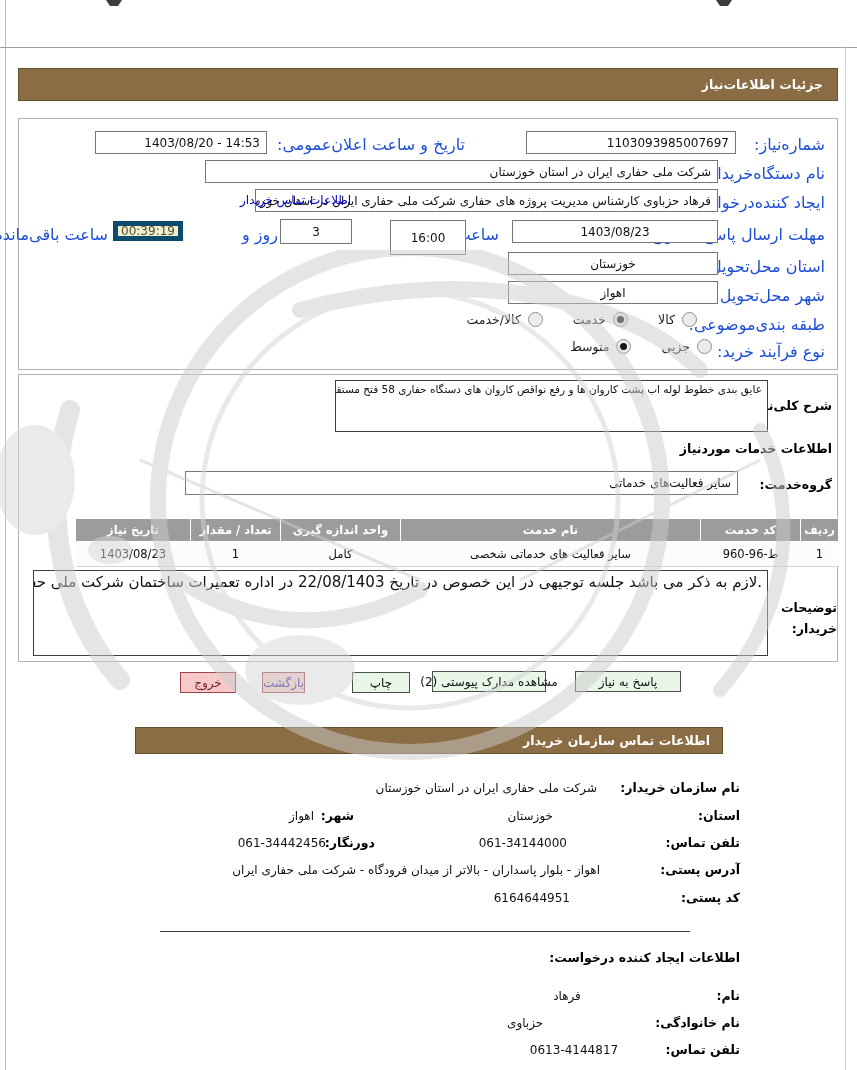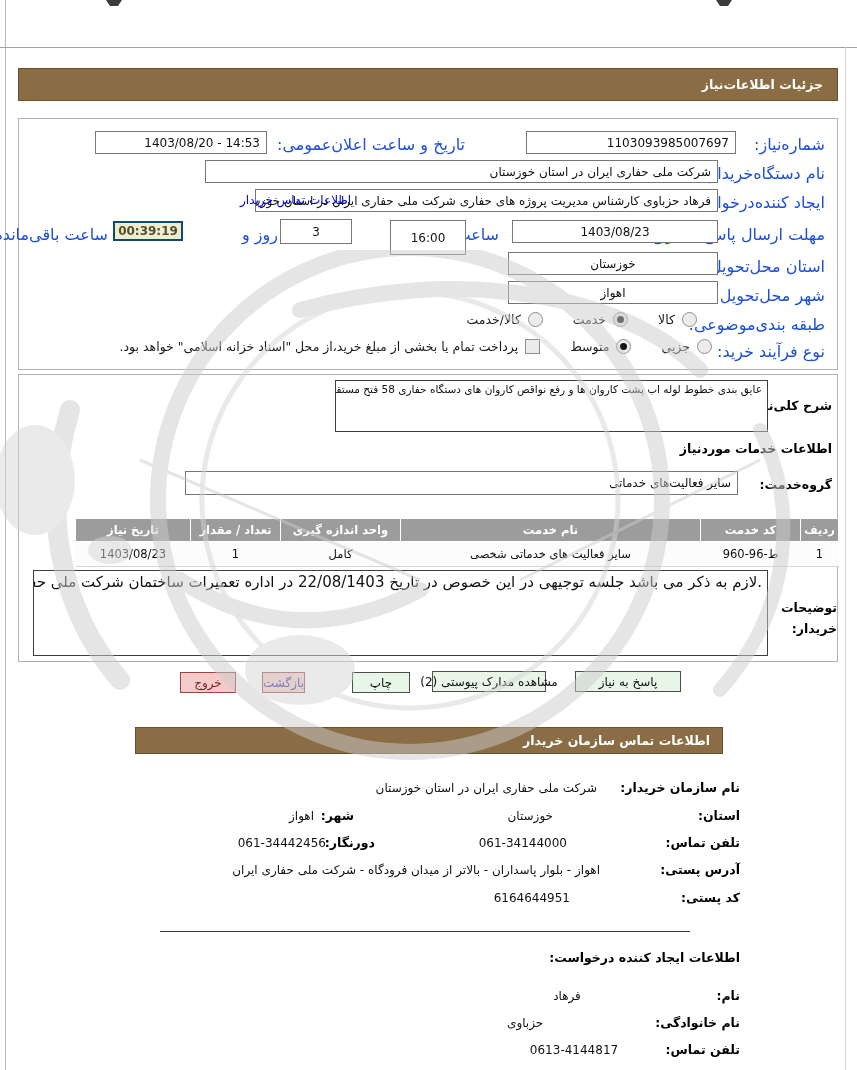--- a/index.html
+++ b/index.html
@@ -13,21 +13,21 @@
        font-weight:bold;font-size:12.5px;display:flex;align-items:center;padding:0 14px;box-sizing:border-box}
   .panel{position:absolute;background:#fff;border:1px solid #b2b2b2;box-sizing:border-box}
   .lbl{position:absolute;font-size:16px;color:#1d4ed8;white-space:nowrap}
   .blbl{position:absolute;font-size:12.5px;color:#000;font-weight:bold;white-space:nowrap}
   .ibox{position:absolute;background:#fff;border:1px solid #767676;font-size:12px;color:#111;
         padding:0 6px;display:flex;align-items:center;white-space:nowrap;overflow:hidden;box-sizing:border-box;z-index:2}
   .ibox.center{justify-content:center}
   .ibox.ltr{direction:ltr}
   .tarea{position:absolute;background:#fff;border:1px solid #3f3f3f;font-size:10.5px;color:#111;
          padding:2px 5px;overflow:hidden;white-space:nowrap;box-sizing:border-box;z-index:2}
-  .count{position:absolute;background:#f0edcf;border:2px solid #0c4a6e;color:#50502e;font-weight:bold;
+  .count{position:absolute;background:#f0edcf;border:5px solid #0c4a6e;color:#50502e;font-weight:normal;
          font-size:12px;display:flex;align-items:center;justify-content:center;box-sizing:border-box;z-index:2}
   .radio{width:13px;height:13px;border-radius:50%;border:1px solid #8e8e8e;background:#ececec;
          display:inline-block;position:relative;flex:0 0 auto}
   .radio.sel::after{content:"";position:absolute;inset:3px;border-radius:50%;background:#141414}
   .checkbox{width:13px;height:13px;border:1px solid #8e8e8e;background:#ececec;display:inline-block;flex:0 0 auto}
   .optrow{position:absolute;display:flex;align-items:center;white-space:nowrap;z-index:2}
   .opt{display:inline-flex;align-items:center;gap:7px;margin-left:30px}
   .opt .olbl{font-size:12.5px}
   .link{position:absolute;color:#0000cc;font-size:12px;white-space:nowrap;z-index:3;cursor:pointer}
   .btn{position:absolute;height:21px;display:flex;align-items:center;justify-content:center;
@@ -110,24 +110,20 @@
 <div class="lbl" style="right:32px;top:342px">نوع فرآیند خرید:</div>
 <div class="optrow" style="right:145px;top:339px">
   <span class="opt">
     <span class="radio"></span>
     <span class="olbl">جزیی</span>
   </span>
   <span class="opt">
     <span class="radio sel"></span>
     <span class="olbl">متوسط</span>
   </span>
-  <span class="opt" style="margin-left:0">
-    <span class="checkbox"></span>
-    <span class="olbl">پرداخت تمام یا بخشی از مبلغ خرید،از محل "اسناد خزانه اسلامی" خواهد بود.</span>
-  </span>
 </div>
 
 <div class="panel" style="left:18px;top:374px;width:820px;height:288px"></div>
 
 <div class="tarea" style="left:335px;top:380px;width:433px;height:52px">عایق بندی خطوط لوله اب پشت کاروان ها و رفع نواقص کاروان های دستگاه حفاری 58 فتح مستقر در حانیران</div>
 <div class="blbl" style="right:25px;top:398px">شرح کلی‌نیاز:</div>
 
 <div class="blbl" style="right:25px;top:441px">اطلاعات خدمات موردنیاز</div>
 
 <div class="blbl" style="right:25px;top:477px">گروه‌خدمت:</div>

